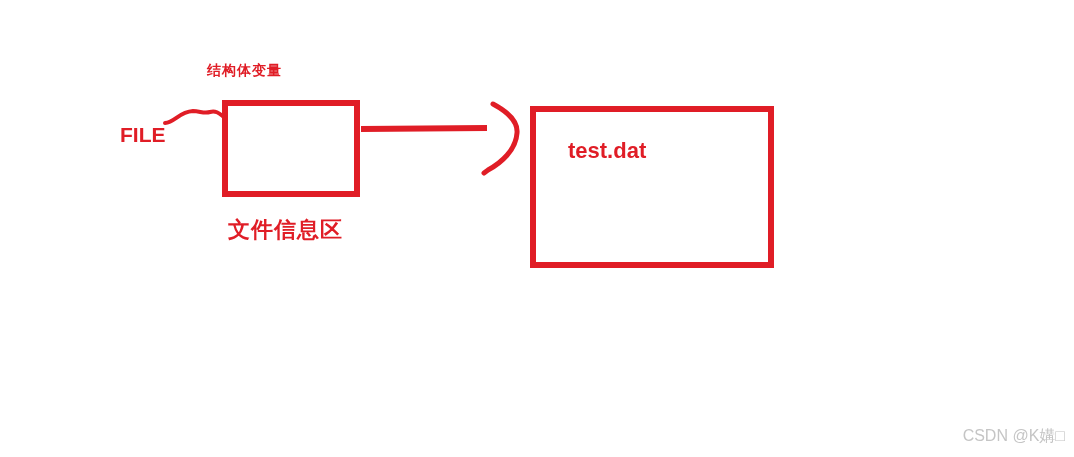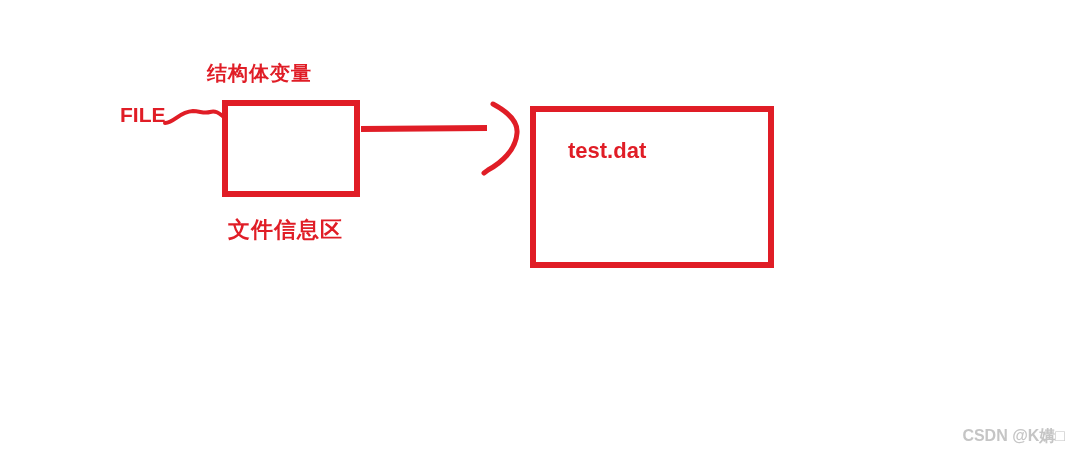--- a/index.html
+++ b/index.html
@@ -18,26 +18,26 @@
   .label {
     position: absolute;
     color: var(--ink, #e01d26);
     font-weight: bold;
     white-space: nowrap;
     line-height: 1;
   }
   .struct-label {
     left: 207px;
     top: 63px;
-    font-size: 20px;
+    font-size: 14px;
     letter-spacing: 1px;
   }
   .file-label {
     left: 120px;
-    top: 104px;
+    top: 124px;
     font-size: 21px;
   }
   .info-label {
     left: 228px;
     top: 221px;
     font-size: 22px;
     letter-spacing: 1px;
     font-family: Liberation Mono, monospace;
   }
   .box {
@@ -77,21 +77,21 @@
   }
   .connectors path {
     fill: none;
     stroke: var(--ink, #e01d26);
   }
   .watermark {
     position: absolute;
     right: 9px;
     top: 426px;
     font-size: 16px;
-    font-weight: bold;
+    font-weight: normal;
     color: var(--wm, #c5c5c5);
     white-space: nowrap;
   }
 </style>
 </head>
 <body>
 
 <div class="canvas">
 
   <div class="label struct-label">结构体变量</div>

